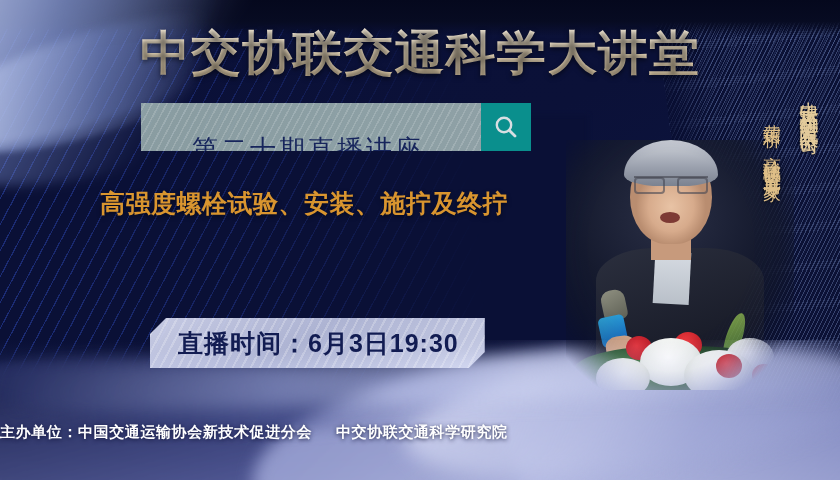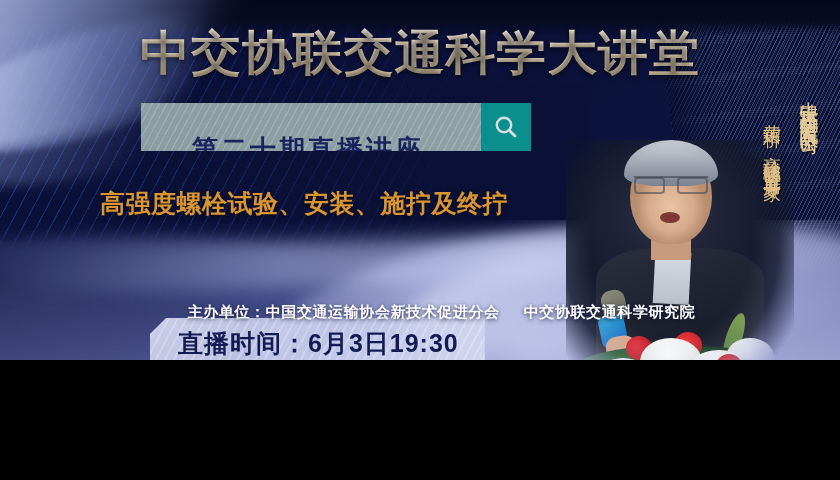--- a/index.html
+++ b/index.html
@@ -3,21 +3,21 @@
 <meta charset="utf-8">
 <style>
   html, body {
     margin: 0;
     padding: 0;
     background: #000;
   }
   #poster {
     position: relative;
     width: 840px;
-    height: 360px;
+    height: 480px;
     overflow: hidden;
     font-family: "Liberation Sans", "DejaVu Sans", sans-serif;
     background: #0c4a6e;
   }
 
   
   .bg-base {
     position: absolute; inset: 0;
     background:
       radial-gradient(120% 90% at 88% 18%, #2b3e7e 0%, #1b2a60 35%, #101a44 60%, #0a1136 80%),
@@ -261,21 +261,21 @@
       -62deg,
       rgba(255,255,255,0) 0px,
       rgba(255,255,255,0) 5px,
       rgba(255,255,255,.28) 5px,
       rgba(255,255,255,.28) 6.5px);
     opacity: .55;
   }
   .sub-bar-label {
     position: absolute; left: 0; right: 56px; top: 0; bottom: 0;
     display: flex; align-items: center; justify-content: center;
-    font-size: 26px; font-weight: 700; color: #17255c;
+    font-size: 26px; font-weight: 400; color: #17255c;
     letter-spacing: 3px;
     margin-top: 45px;
   }
   .sub-bar-search {
     position: absolute; right: 0; top: 0; width: 50px; height: 48px;
     background: #0a8f8d;
     display: flex; align-items: center; justify-content: center;
   }
   .sub-bar-search svg { display:block; }
 
@@ -285,21 +285,21 @@
     color: #d9952f;
     font-size: 25px;
     font-weight: 700;
     line-height: 1.42;
     letter-spacing: .5px;
     text-shadow: 0 2px 4px rgba(0,0,0,.5);
   }
 
   .time-badge {
     position: absolute; left: 150px; top: 318px;
-    padding: 9px 26px 26px 28px;
+    padding: 9px 26px 8px 28px;
     background: linear-gradient(150deg, rgba(214,218,242,.92) 0%, rgba(196,202,232,.88) 45%, rgba(214,219,243,.92) 100%);
     color: #121c52;
     font-size: 25px;
     font-weight: 700;
     letter-spacing: 1px;
     clip-path: polygon(16px 0, 100% 0, 100% calc(100% - 16px), calc(100% - 16px) 100%, 0 100%, 0 16px);
     overflow: hidden;
   }
   .time-badge-stripes {
     position: absolute; inset: 0;
@@ -320,27 +320,26 @@
     color: #dcc08a;
     font-weight: 500;
     letter-spacing: 3px;
     text-shadow: 0 1px 3px rgba(0,0,0,.6);
   }
   .vtext-org  { right: 18px;  top: 86px;  font-size: 19px; color: #e3cb9b; }
   .vtext-name { right: 56px;  top: 110px; font-size: 18px; color: #dfbf88; }
 
   .footer {
     position: absolute; left: 0; right: 0; bottom: 38px;
-    text-align: center;
+    text-align: left;
     color: #ffffff;
     font-size: 15px;
     font-weight: 700;
     letter-spacing: .6px;
     text-shadow: 0 1px 4px rgba(10,14,50,.85);
-    margin-left: 43px;
   }
   .footer-gap { display: inline-block; width: 24px; }
 </style>
 </head>
 <body>
 
 <div id="poster">
 
   <div class="bg-base"></div>
   <div class="stripes-fine"></div>

